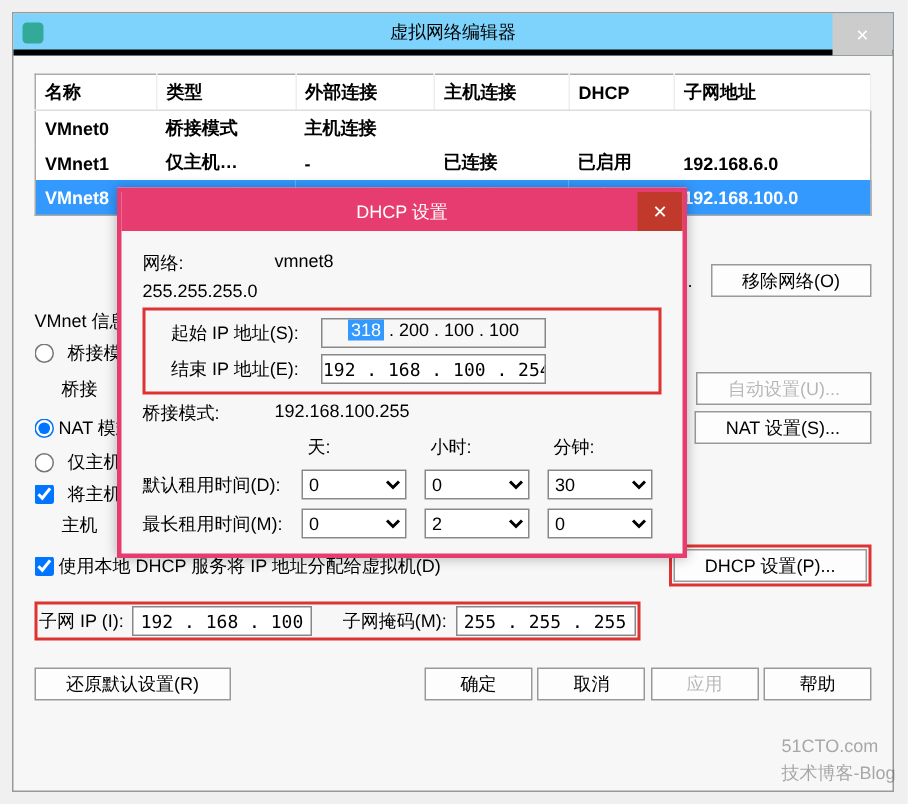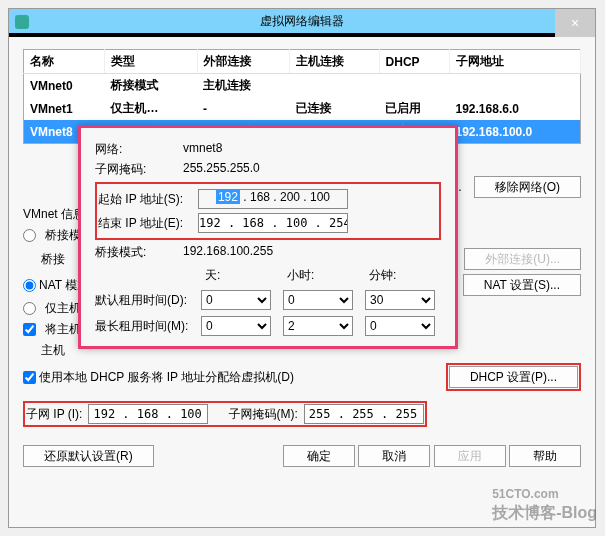--- a/index.html
+++ b/index.html
@@ -16,32 +16,32 @@
 .row{display:flex;align-items:center;gap:6px;margin:4px 0}
 .btn{height:22px;padding:0 20px;background:#fdfdfd;border:1px solid #999;cursor:pointer;min-width:72px}
 .inp{height:20px;border:1px solid #888;padding:0 4px;background:#fff}
 .box{border:2px solid #d33;padding:1px}
 .dhcp-dlg{position:absolute;left:78px;top:125px;width:380px;background:#f7f7f7;border:3px solid #e73c6f;box-shadow:0 0 8px rgba(0,0,0,.3)}
 .dhcp-title{height:26px;background:#e73c6f;color:#fff;display:flex;align-items:center;justify-content:center;position:relative}
 .dhcp-close{position:absolute;right:0;top:0;width:30px;height:26px;background:#c0392b;color:#fff;text-align:center;line-height:26px}
 .dhcp-body{padding:10px 14px}
 .info-row{display:flex;margin:3px 0}
 .info-row .lbl{width:88px}
-.field-row{display:flex;align-items:center;margin:4px 0}
+.field-row{display:flex;align-items:center;margin:4px 16px}
 .field-row .lbl{width:100px}
 .ip-input{width:150px;height:20px;border:1px solid #888;font-family:monospace;text-align:center}
 .lease-grid{display:grid;grid-template-columns:100px 1fr 1fr 1fr;gap:6px;align-items:center;margin-top:6px}
 .lease-grid .hdr{text-align:left;padding-left:4px}
 select{height:20px;border:1px solid #888;background:#fff;width:70px}
 .dlg-btns{text-align:center;margin-top:12px}
 .dlg-btns .btn{margin:0 6px;min-width:60px}
 input[type=radio],input[type=checkbox]{margin-right:3px;vertical-align:middle}
 .hl{background:#3399ff;color:#fff;padding:0 2px}
-.watermark{position:absolute;right:8px;bottom:12px;color:#666;opacity:.55;font-size:20px;font-weight:bold;pointer-events:none}
-.watermark small{display:block;font-size:16px;text-align:left}
+.watermark{position:absolute;right:8px;bottom:12px;color:#666;opacity:.55;font-size:20px;font-weight:normal;pointer-events:none}
+.watermark small{display:block;font-size:12px;text-align:left}
 </style>
 </head>
 <body>
 
 <div class="main-win">
   <div class="titlebar">
     <div class="title-icon"></div>
     <span>虚拟网络编辑器</span>
     <div class="close-x">×</div>
   </div>
@@ -91,21 +91,21 @@
     </div>
 
     <div style="margin-top:8px">
       <span>VMnet 信息</span>
       <div class="row">
           <input type="radio" style="">
           <span>桥接模式</span>
         </div>
       <div class="row" style="padding-left:18px;justify-content:space-between">
         <span>桥接</span>
-        <button class="btn" disabled="">外部连接(U)...</button>
+        <button class="btn" disabled="">自动设置(U)...</button>
       </div>
       <div class="row" style="justify-content:space-between">
         <span><input type="radio" checked="" style=""><span>NAT 模式</span></span>
         <button class="btn">NAT 设置(S)...</button>
       </div>
       <div class="row">
           <input type="radio" style="">
           <span>仅主机</span>
         </div>
 
@@ -136,34 +136,37 @@
         <button class="btn">确定</button>
         <button class="btn">取消</button>
         <button class="btn" disabled="">应用</button>
         <button class="btn">帮助</button>
       </div>
     </div>
   </div>
 </div>
 
 <div class="dhcp-dlg">
+  <div class="dhcp-title">
+    <span>DHCP 设置</span>
+    <div class="dhcp-close">✕</div>
+  </div>
   <div class="dhcp-body">
     <div class="info-row">
         <span class="lbl">网络:</span>
         <span>vmnet8</span>
       </div>
     <div class="info-row">
-        <span class="lbl">子网掩码:</span>
         <span>255.255.255.0</span>
       </div>
 
     <div class="box" style="margin-top:4px">
       <div class="field-row">
         <span class="lbl">起始 IP 地址(S):</span>
-        <span class="ip-input"><span class="hl">192</span><span> . 168 . 200 . 100</span></span>
+        <span class="ip-input"><span class="hl">318</span><span> . 200 . 100 . 100</span></span>
       </div>
       <div class="field-row">
         <span class="lbl">结束 IP 地址(E):</span>
         <input class="ip-input" value="192 . 168 . 100 . 254" style="">
       </div>
     </div>
 
     <div class="info-row" style="margin-top:4px">
         <span class="lbl">桥接模式:</span>
         <span>192.168.100.255</span>

